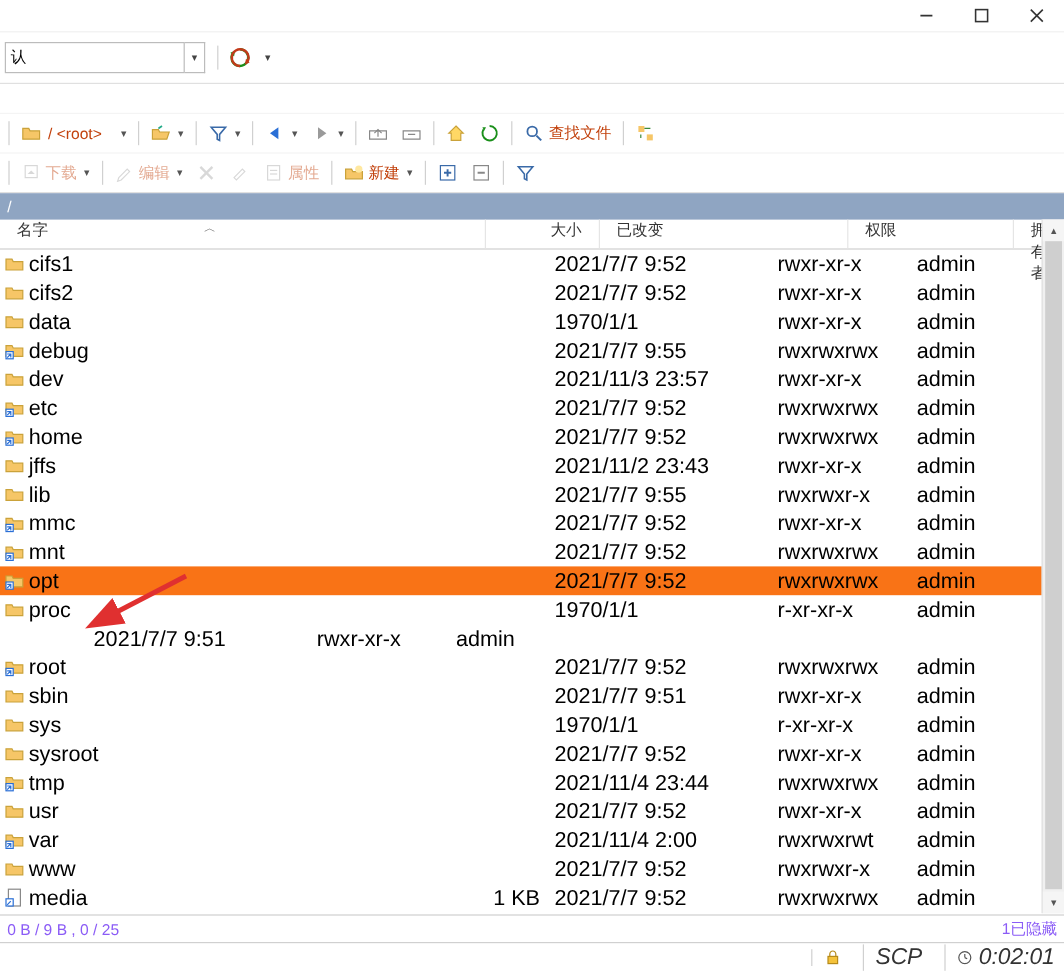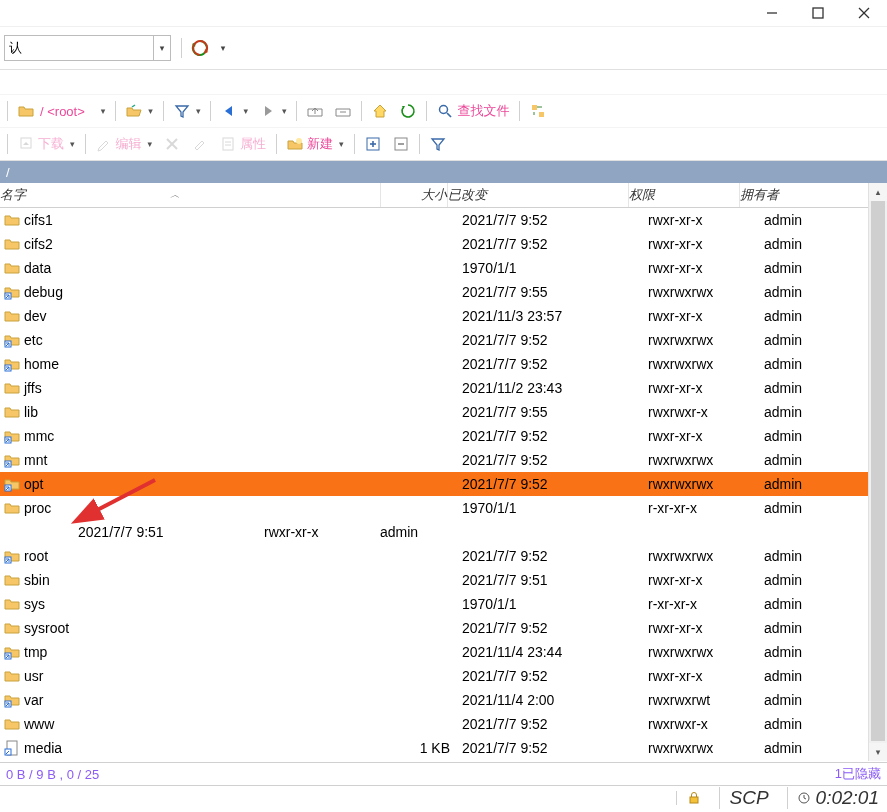--- a/index.html
+++ b/index.html
@@ -84,21 +84,21 @@
   padding:0 4px;
   gap:4px;
   border:1px solid transparent;
 }
 .tbtn.dd::after{
   content:"▾";
   font-size:9px;
   color:#555;
   margin-left:2px;
 }
-.tbtn .lbl { font-size:13px; color:#ec4899; }
+.tbtn .lbl { font-size:13px; color:#c2410c; }
 .tbtn.disabled .lbl,.tbtn.disabled svg { opacity:0.45; }
 .sep {
   width:1px;height:20px;background:#d0d0d0;margin:0 3px;
 }
 .pathlabel {
   font-size:14px;
   color:#000;
   padding:0 2px;
 }
 
@@ -117,27 +117,26 @@
 }
 
 .colheader {
   display:flex;
   height:24px;
   border-bottom:1px solid #d0d0d0;
   align-items:stretch;
 }
 .colheader .col {
   display:flex;
-  align-items:center;
-  padding:0 0;
+  align-items:flex-start;
+  padding:0 14px;
   font-size:13px;
   color:#333;
   border-right:1px solid #e5e5e5;
   position:relative;
-  font-style:italic;
 }
 .col-name{width:380px;}
 .col-size{width:66px;justify-content:flex-end;}
 .col-changed{width:180px;}
 .col-rights{width:110px;}
 .col-owner{flex:1;}
 .col-name .sortarrow{
   position:absolute;
   left:170px;
   font-size:10px;
@@ -146,21 +145,21 @@
 
 .listarea {
   height: 554px;
   overflow:hidden;
   position:relative;
 }
 .row {
   display:flex;
   align-items:center;
   height:24px;
-  font-size:14px;
+  font-size:18px;
 }
 .row.highlight {
   background:#f97316;
 }
 .row .c-name{width:380px;display:flex;align-items:center;gap:4px;padding-left:4px;}
 .row .c-size{width:66px;text-align:right;padding-right:6px;}
 .row .c-changed{width:180px;padding-left:6px;}
 .row .c-rights{width:110px;padding-left:6px;}
 .row .c-owner{flex:1;padding-left:6px;}
 .row .icon{width:16px;height:16px;display:flex;align-items:center;justify-content:center;}

